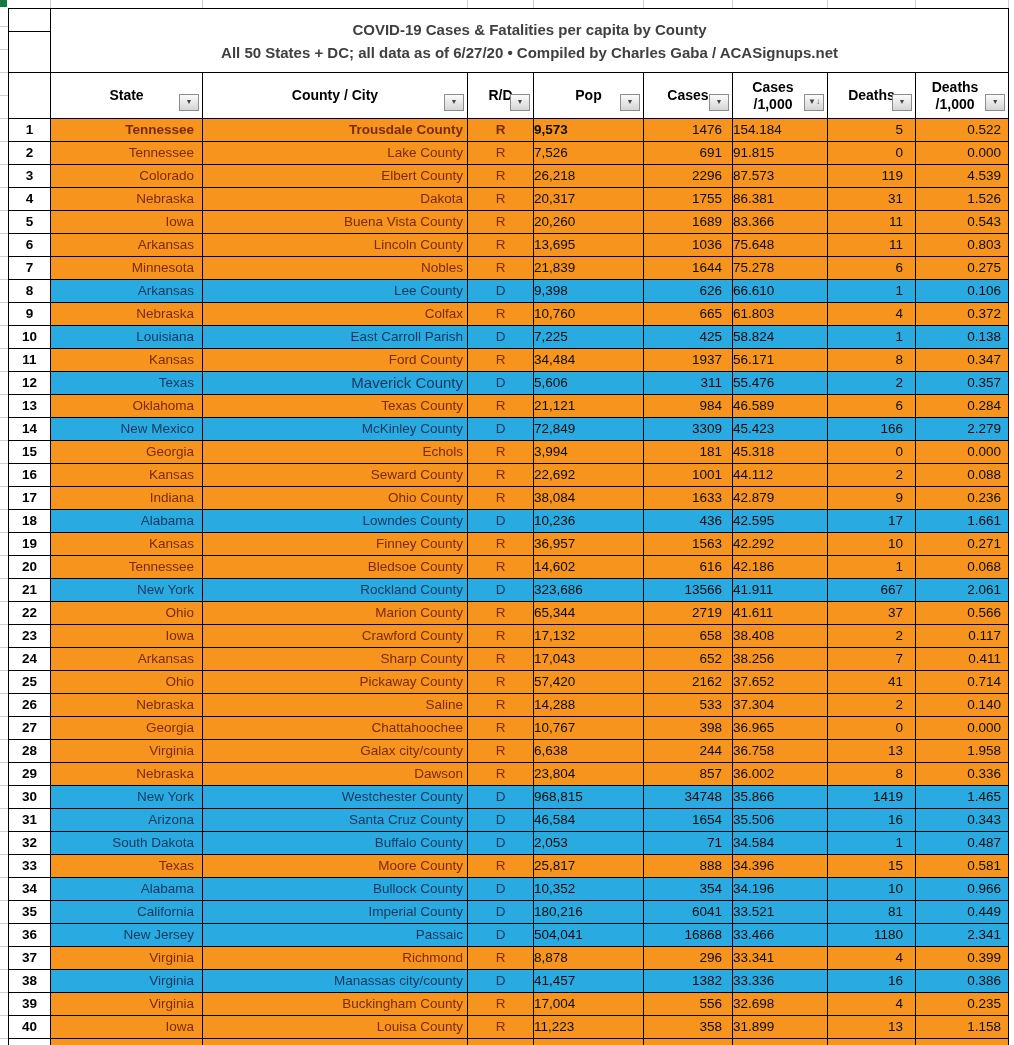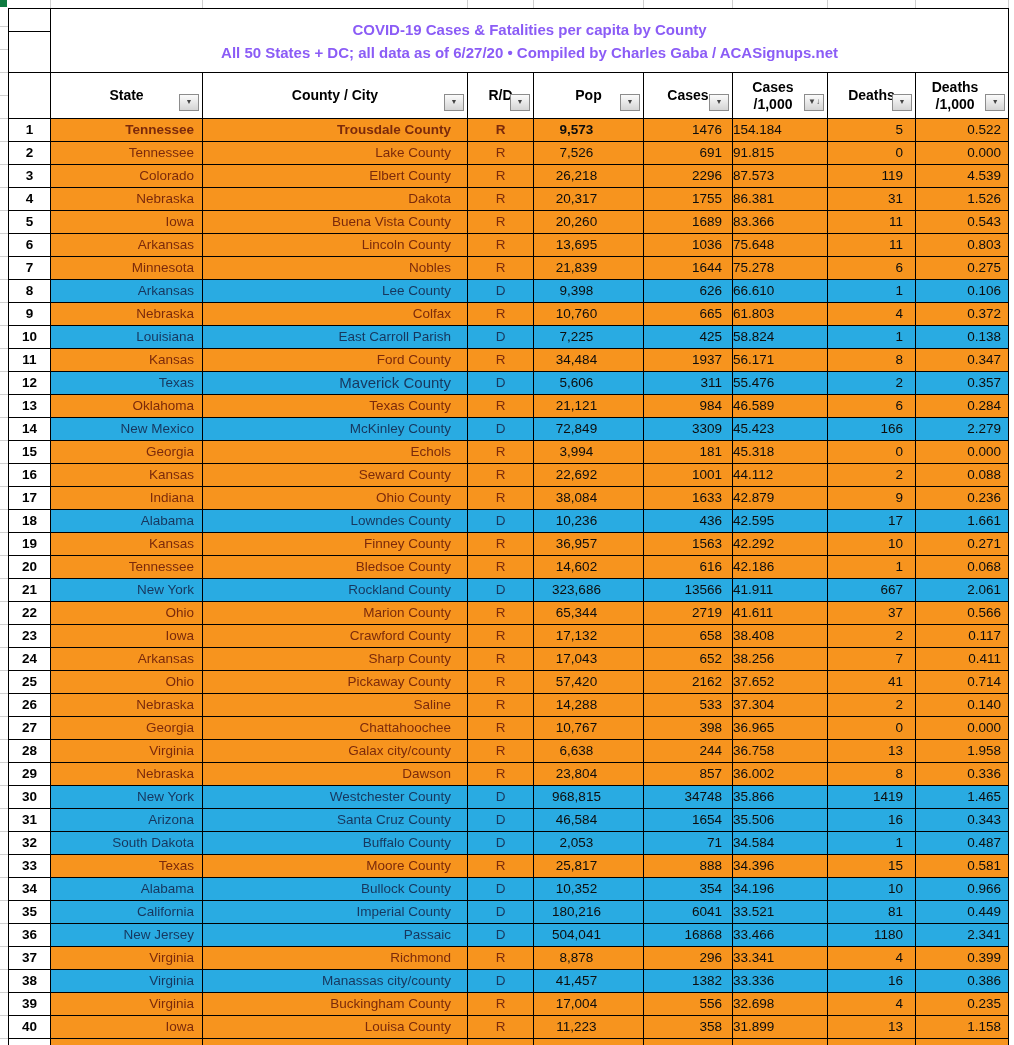--- a/index.html
+++ b/index.html
@@ -20,21 +20,21 @@
     background-image:repeating-linear-gradient(to bottom,#fff 0 22px,#cfcfcf 22px 23px);
     background-position:0 -4px;}
 
   table.grid{border-collapse:collapse;table-layout:fixed;position:absolute;left:8px;top:8px;width:1000px;}
   .grid td,.grid th{border:1px solid #000;padding:0;overflow:hidden;white-space:nowrap;box-sizing:border-box;}
 
   tr.pre1{height:23px;} tr.pre2{height:41px;}
   td.numcol{background:#fff;}
 
   .title-cell{background:#fff;text-align:center;vertical-align:middle;}
-  .title-line{font-weight:bold;font-size:15px;color:#8b5cf6;line-height:23px;}
+  .title-line{font-weight:bold;font-size:15px;color:#404040;line-height:23px;}
 
   tr.head{height:46px;margin-top:28px;}
   .grid th{background:#fff;position:relative;font-weight:bold;font-size:14px;color:#000;
     text-align:center;vertical-align:middle;}
   .hlabel{white-space:pre-line;line-height:17px;}
   th.thsplit .hlabel{margin-right:14px;}
   .fbtn{position:absolute;right:3px;bottom:7px;width:18px;height:15px;border:1px solid #8c8c8c;
     background:linear-gradient(#fbfbfb,#d4d4d4);color:#444;font-size:7px;line-height:14px;
     text-align:center;font-weight:normal;}
   .fbtn.sorted{letter-spacing:0;font-size:8px;}
@@ -42,24 +42,24 @@
   tr.r{height:23px;}
   .grid td{font-size:13.5px;line-height:22px;vertical-align:middle;}
   td.num{text-align:center;font-weight:bold;color:#000;background:#fff;font-size:13.5px;}
   td.band{}
   .rowR td.band{background:var(--orange);}
   .rowB td.band{background:var(--blue);}
   .rowR .lab{color:var(--orange-text);}
   .rowB .lab{color:var(--blue-text);}
   .val{color:#0d0d0d;}
   td.state{text-align:right;padding-right:8px;}
-  td.county{text-align:right;padding-right:16px;}
+  td.county{text-align:right;padding-right:4px;}
   td.county.small{font-size:15px;}
   td.rd{text-align:center;}
-  td.pop{text-align:center;padding-right:24px;}
+  td.pop{text-align:left;padding-right:24px;}
   td.cases{text-align:right;padding-right:10px;}
   td.c1000{padding-right:12px;}
   td.deaths{text-align:right;padding-right:12px;}
   td.d1000{text-align:right;padding-right:7px;margin-top:42px;}
   tr.first .lab,tr.first td.pop{font-weight:bold;}
 </style>
 </head>
 <body>
 
 <div class="sheet">

